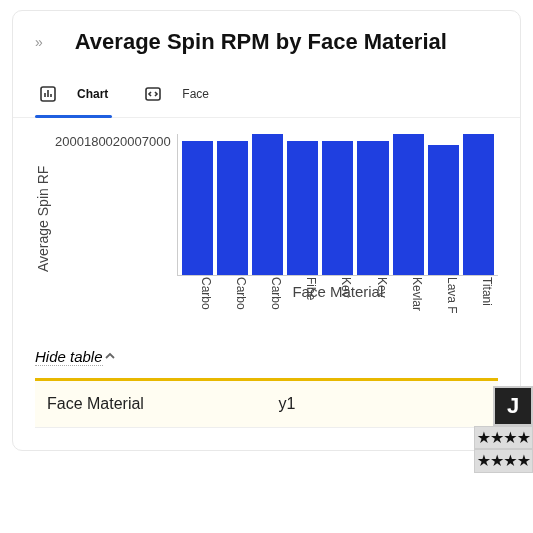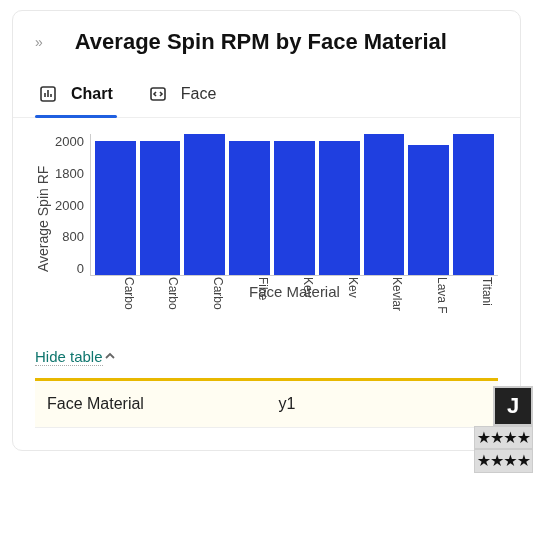--- a/index.html
+++ b/index.html
@@ -39,23 +39,23 @@
     .tabs {
       display: flex;
       align-items: center;
       gap: 28px;
       padding: 0 22px;
       border-bottom: 1px solid #eee;
     }
     .tab {
       display: flex;
       align-items: center;
-      gap: 14px;
+      gap: 20px;
       padding: 12px 4px 14px 4px;
-      font-size: 16px;
+      font-size: 12px;
       color: #333;
       position: relative;
       cursor: pointer;
     }
     .tab.active {
       color: #111;
       font-weight: 600;
     }
     .tab.active::after {
       content: "";
@@ -85,21 +85,21 @@
       transform: rotate(180deg);
       font-size: 14px;
       color: #444;
       text-align: center;
       padding: 4px 0;
       white-space: nowrap;
       overflow: hidden;
     }
     .yticks {
       display: flex;
-      flex-direction: column;
+      flex-direction: row;
       justify-content: space-between;
       font-size: 13px;
       color: #444;
       text-align: right;
       padding: 0 6px 28px 4px;
       height: 100%;
     }
     .plot {
       flex: 1;
       position: relative;
@@ -141,26 +141,27 @@
       top: 100%;
       left: 0; right: 0;
       text-align: center;
       font-size: 15px;
       color: #444;
       margin-top: 8px;
       pointer-events: none;
     }
     .table-toggle {
       padding: 36px 22px 8px 22px;
-      color: #0f766e;
+      color: #000000;
       font-size: 15px;
       display: flex;
       align-items: center;
       gap: 0;
       cursor: pointer;
+      font-style: italic;
     }
     .dotted { border-bottom: 1px dotted #aaa; }
     .table-wrap {
       margin: 4px 22px 22px 22px;
       border-top: 3px solid #e8b800;
       background: #fffdf2;
     }
     .table-row {
       display: flex;
       border-bottom: 1px solid #eee;
@@ -234,21 +235,21 @@
   </div>
 
   <div class="chart-area">
 
     <div class="chart-body">
       <div class="ylabel">Average Spin RF</div>
       <div class="yticks">
         <span>2000</span>
         <span>1800</span>
         <span>2000</span>
-        <span>800</span>
+        <span>700</span>
         <span>0</span>
       </div>
       <div class="plot">
         <div class="bars" id="bars">
             <div class="bar" style="height: 95%;"></div>
             <div class="bar" style="height: 95%;"></div>
             <div class="bar" style="height: 100%;"></div>
             <div class="bar" style="height: 95%;"></div>
             <div class="bar" style="height: 95%;"></div>
             <div class="bar" style="height: 95%;"></div>

